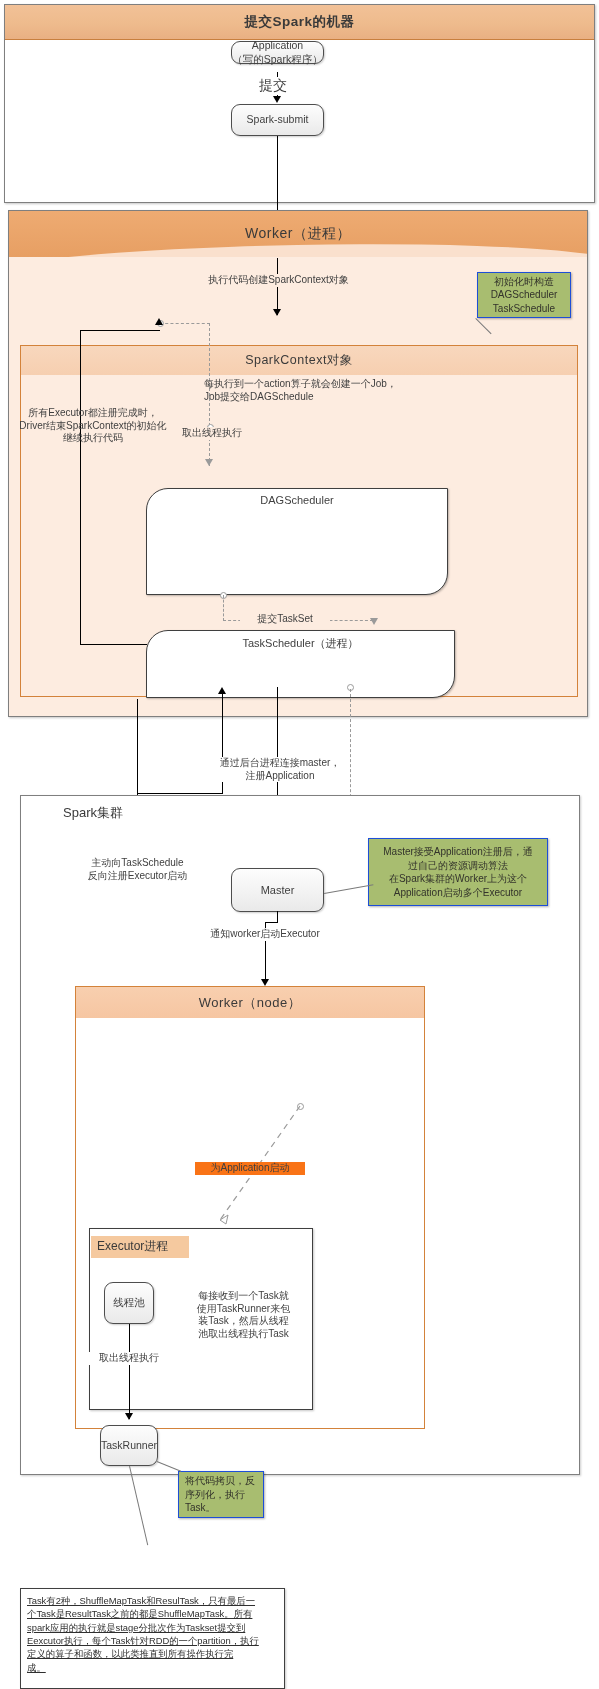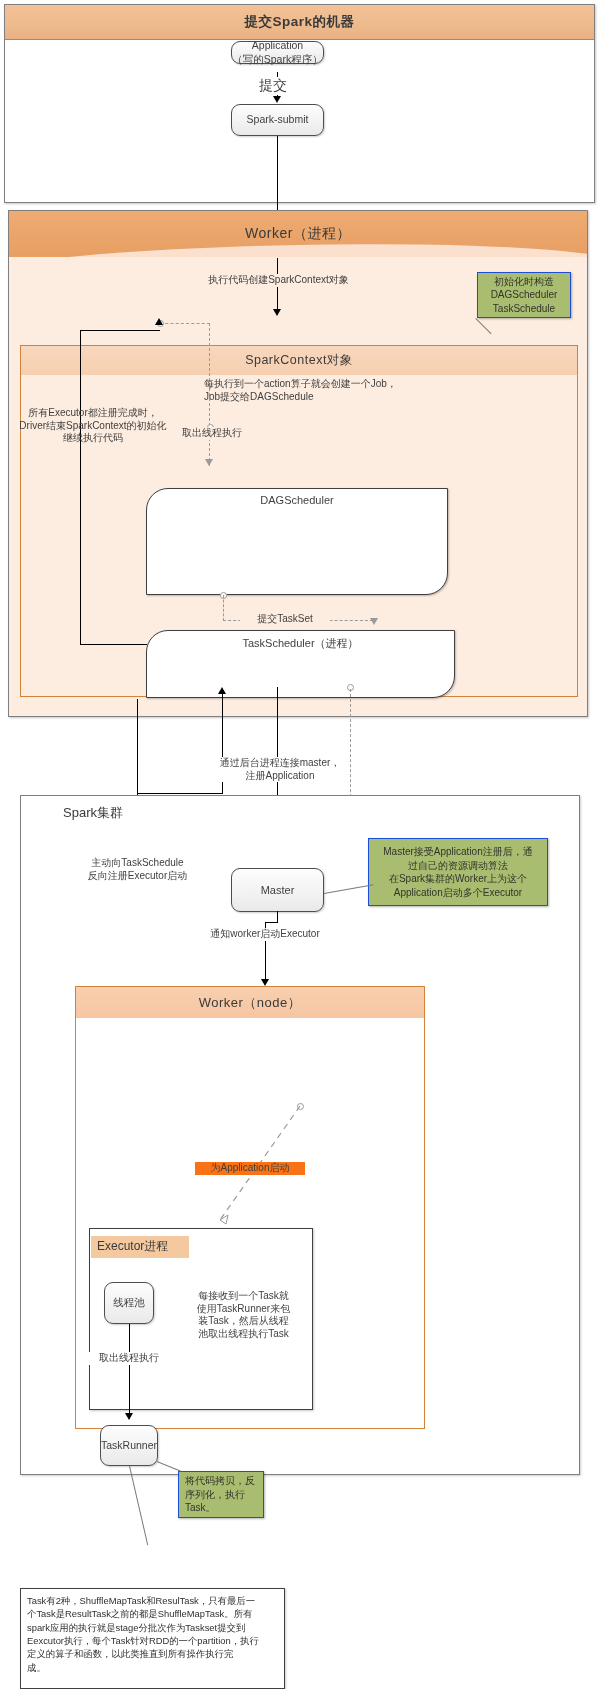--- a/index.html
+++ b/index.html
@@ -233,20 +233,20 @@
 
   <div class="note lft" style="left:178px;top:1471px;width:86px;height:47px;font-size:10px;padding-left:6px;">将代码拷贝，反
 序列化，执行
 Task。</div>
   <div class="lead" style="left:157px;top:1461px;width:26px;transform:rotate(22deg);"></div>
 
   <div class="lead" style="left:130px;top:1466px;width:81px;transform:rotate(77deg);"></div>
 
   <div class="rect" style="left:20px;top:1588px;width:265px;height:101px;border:1px solid #3f3f3f;
               box-shadow:1px 1px 2px rgba(0,0,0,.22);"></div>
-  <div class="lbl l" style="left:27px;top:1594px;width:253px;font-size:9.4px;line-height:1.42;color:#2f2f2f;">Task有2种，ShuffleMapTask和ResulTask，只有最后一
+  <div class="lbl l" style="left:27px;top:1594px;width:253px;font-size:9.4px;line-height:1.42;color:#2f2f2f;text-decoration:underline;">Task有2种，ShuffleMapTask和ResulTask，只有最后一
 个Task是ResultTask之前的都是ShuffleMapTask。所有
 spark应用的执行就是stage分批次作为Taskset提交到
 Eexcutor执行，每个Task针对RDD的一个partition，执行
 定义的算子和函数，以此类推直到所有操作执行完
 成。</div>
 
 </div>
 
 </body></html>

